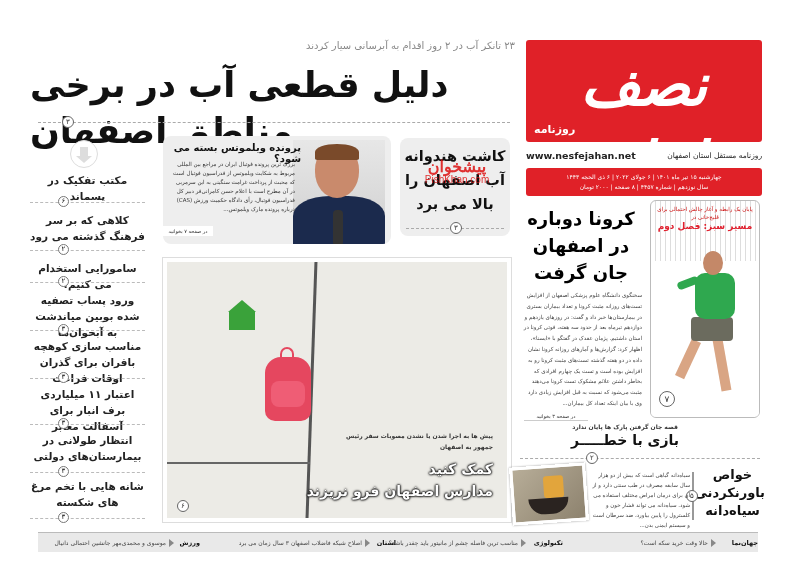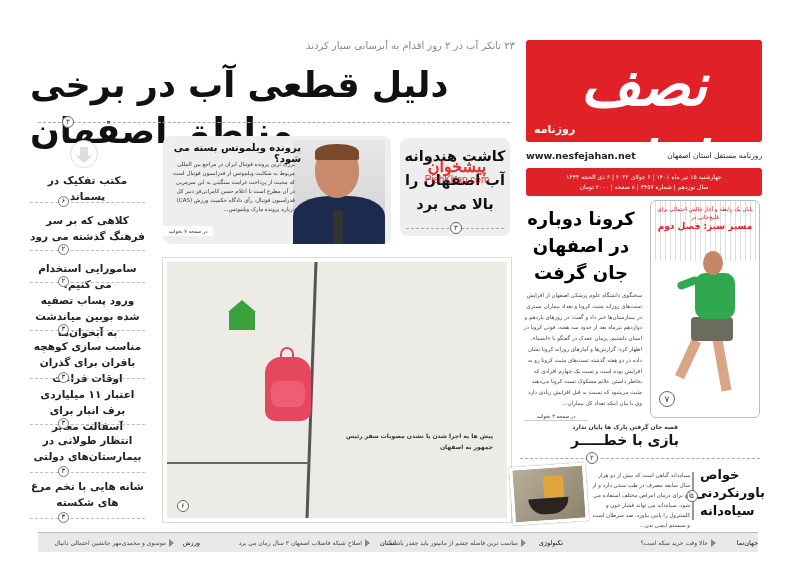--- a/index.html
+++ b/index.html
@@ -68,30 +68,30 @@
 #runner .torso{position:absolute;left:24px;top:22px;width:40px;height:46px;border-radius:10px;background:#2fa84f}
 #runner .arm{position:absolute;left:6px;top:28px;width:22px;height:8px;background:#2fa84f;transform:rotate(-20deg);border-radius:4px}
 #runner .shorts{position:absolute;left:20px;top:66px;width:42px;height:24px;background:#6b6b5e;border-radius:4px}
 #runner .leg1{position:absolute;left:12px;top:88px;width:10px;height:40px;background:#d9a584;transform:rotate(25deg)}
 #runner .leg2{position:absolute;left:46px;top:88px;width:10px;height:52px;background:#d9a584;transform:rotate(-10deg)}
 #player-pg{position:absolute;left:8px;bottom:10px;width:16px;height:16px;font-size:9px;line-height:14px}
 
 #risk-kicker{left:550px;top:423px;width:150px;font-size:6px;text-align:center;color:#333;font-weight:bold}
 #risk-title{left:550px;top:432px;width:150px;font-size:14px;font-weight:bold;text-align:center;color:#111}
 
-#seed-head{left:700px;top:466px;width:65px;font-size:13px;font-weight:bold;line-height:18px;text-align:left;color:#111}
+#seed-head{left:700px;top:466px;width:65px;font-size:13px;font-weight:bold;line-height:18px;text-align:center;color:#111}
 #seed-bar{left:692px;top:472px;width:2px;height:48px;background:#999}
 #seed-body{left:590px;top:470px;width:100px;font-size:5.5px;line-height:10px;text-align:right;color:#444}
 #seed-photo{left:511px;top:465px;width:76px;height:58px;border:3px solid #fff;box-shadow:0 0 2px #888;background:linear-gradient(135deg,#b7ad98 0%,#8d826e 100%);transform:rotate(-4deg)}
 #seed-photo .jar{position:absolute;left:30px;top:8px;width:20px;height:22px;background:#e2a53c;border-radius:3px}
 #seed-photo .bowl{position:absolute;left:14px;top:30px;width:40px;height:16px;background:#2a2320;border-radius:0 0 20px 20px}
 
 #footer{left:38px;top:532px;width:720px;height:20px;background:#e9e9e9;border-top:1px solid #bbb}
 .ft{position:absolute;top:0;height:20px;line-height:20px;font-size:6px;color:#444;white-space:nowrap}
-.ft-sec{font-weight:normal;font-size:6.5px;color:#111}
+.ft-sec{font-weight:bold;font-size:6.5px;color:#111}
 .ft-arrow{position:absolute;top:6px;width:0;height:0;border-top:4px solid transparent;border-bottom:4px solid transparent;border-left:5px solid #888}
 </style>
 </head>
 <body>
 
 <div id="masthead" class="abs">
   <div id="logo">نصف اعلام</div>
   <div id="logo-sub">روزنامه</div>
 </div>
 <div id="url" class="abs">www.nesfejahan.net</div>
@@ -168,20 +168,24 @@
   <div id="crack2"></div>
   <div id="house">
       <div class="roof"></div>
       <div class="body"></div>
     </div>
   <div id="bag">
       <div class="strap"></div>
       <div class="pocket"></div>
     </div>
   <div id="school-kicker">پیش ها به اجرا شدن یا نشدن مصوبات سفر رئیس جمهور به اصفهان</div>
+  <div id="school-title">
+    <div>کمک کنید</div>
+    <div>مدارس اصفهان فرو نریزند</div>
+  </div>
   <div id="school-pg" class="pg" style="position:absolute">۶</div>
 </div>
 
 <div id="corona-head" class="abs">کرونا دوباره در اصفهان جان گرفت</div>
 <div id="corona-body" class="abs">سخنگوی دانشگاه علوم پزشکی اصفهان از افزایش تست‌های روزانه مثبت کرونا و تعداد بیماران بستری در بیمارستان‌ها خبر داد و گفت: در روزهای یازدهم و دوازدهم تیرماه بعد از حدود سه هفته، فوتی کرونا در استان داشتیم. پژمان عقدک در گفتگو با «ایسنا»، اظهار کرد: گزارش‌ها و آمارهای روزانه کرونا نشان داده در دو هفته گذشته تست‌های مثبت کرونا رو به افزایش بوده است و تست یک چهارم افرادی که بخاطر داشتن علائم مشکوک تست کرونا می‌دهند مثبت می‌شود که نسبت به قبل افزایش زیادی دارد وی با بیان اینکه تعداد کل بیماران...</div>
 <div id="corona-more" class="abs">در صفحه ۳ بخوانید</div>
 
 <div id="player" class="abs">
   <div id="player-fade"></div>
   <div id="player-kicker">پایان یک رابطه و آغاز چالش احتمالی برای قلیچ‌خانی در</div>

